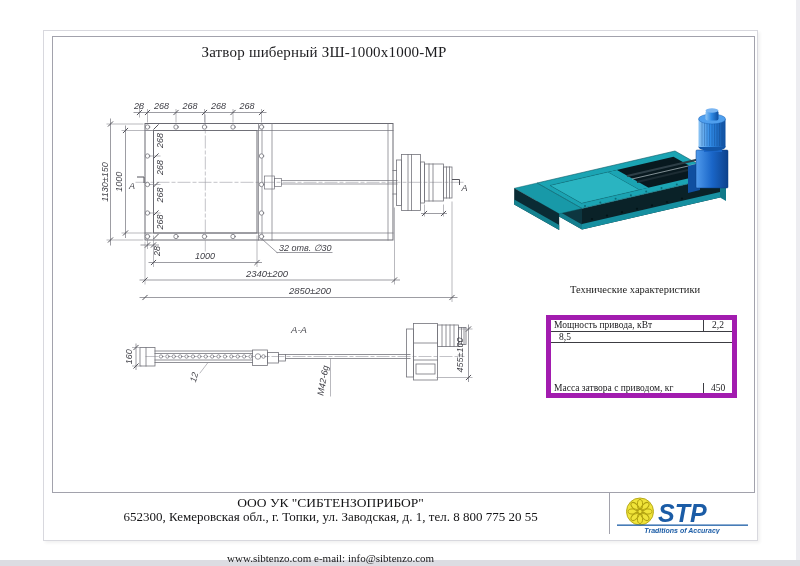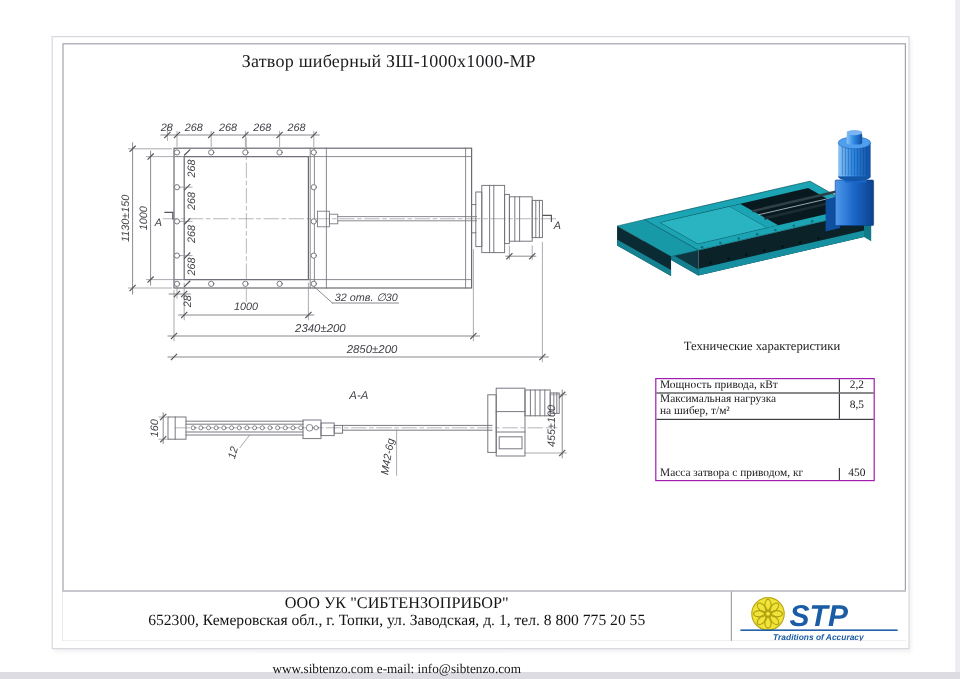--- a/index.html
+++ b/index.html
@@ -24,21 +24,21 @@
   svg{position:absolute;left:0;top:0;}
   .dim{font-family:"Liberation Sans",sans-serif;font-style:italic;font-size:9px;fill:#3f3f46;}
   .dim-b{font-size:9.5px;}
   
   .spec-title{
     position:absolute;left:510px;top:284px;width:250px;text-align:center;
     font-family:"Liberation Serif",serif;font-size:10.5px;color:#222;
   }
   .spec-table{
     position:absolute;left:546px;top:315px;width:181px;
-    border:1px solid #a21caf;font-family:"Liberation Serif",serif;font-size:9.5px;color:#1a1a1d;
+    border:5px solid #a21caf;font-family:"Liberation Serif",serif;font-size:9.5px;color:#1a1a1d;
   }
   .spec-row{display:flex;border-bottom:1px solid #3c3c42;align-items:center;}
   .spec-row:last-child{border-bottom:none;margin-top:40px;}
   .spec-label{flex:1;border-right:1px solid #3c3c42;padding:0px 3px;white-space:pre-line;line-height:10.5px;}
   .spec-val{width:28px;text-align:center;}
   
   .footer{
     position:absolute;left:52px;top:492px;width:703px;height:41px;
     border-top:1px solid #a2a2ac;display:flex;background:#fff;
   }
@@ -385,22 +385,20 @@
   </g>
 </svg>
 
 <div class="spec-title">Технические характеристики</div>
 <div class="spec-table">
   <div class="spec-row">
     <div class="spec-label">Мощность привода, кВт</div>
     <div class="spec-val">2,2</div>
   </div>
   <div class="spec-row">
-    <div class="spec-label">Максимальная нагрузка
-на шибер, т/м²</div>
     <div class="spec-val">8,5</div>
   </div>
   <div class="spec-row">
     <div class="spec-label">Масса затвора с приводом, кг</div>
     <div class="spec-val">450</div>
   </div>
 </div>
 
 <div class="footer">
   <div class="footer-text">

